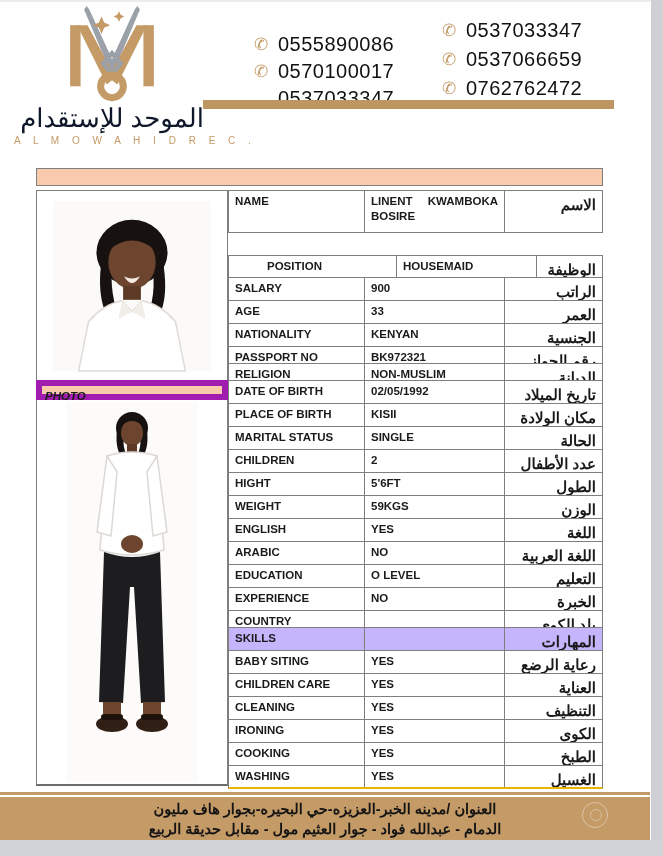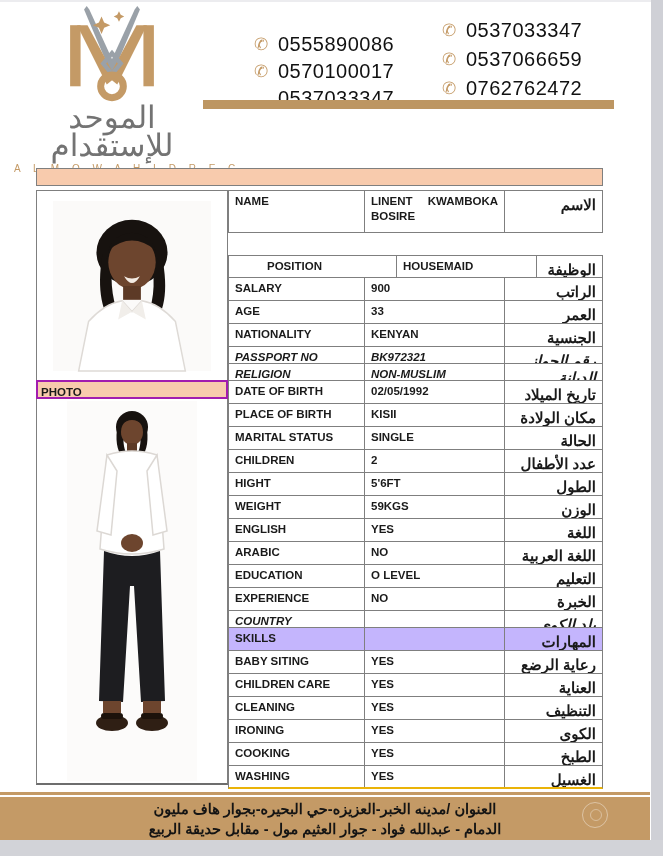--- a/index.html
+++ b/index.html
@@ -9,51 +9,51 @@
     background:#ffffff; position:relative; overflow:hidden;
     color:#1a1a1a;
   }
   .top-edge { position:absolute; left:0; top:0; width:663px; height:2px; background:#ececef; }
   .strip-right { position:absolute; left:651px; top:0; width:12px; height:840px; background:#cfd0d6; }
   .strip-bottom { position:absolute; left:0; top:840px; width:663px; height:16px; background:#d2d3d8; }
 
   
   .logo-block { position:absolute; left:14px; top:6px; width:196px; text-align:center; }
   .logo-svg { display:block; margin:0 auto; }
-  .brand-ar { font-size:31px; color:#737373; direction:rtl; line-height:28px; margin-top:2px; }
+  .brand-ar { font-size:26px; color:#0f172a; direction:rtl; line-height:28px; margin-top:2px; }
   .brand-en { font-size:10px; letter-spacing:5px; color:#c49a66; margin-top:3px; white-space:nowrap; }
 
   .phones { position:absolute; display:flex; flex-direction:column; }
   .phones-left  { left:252px; top:32px; gap:2px; }
   .phones-right { left:440px; top:18px; gap:4px; }
   .phone-row { display:flex; align-items:center; gap:8px; height:25px; }
   .phone-icon { color:#c49a66; font-size:17px; line-height:17px; width:18px; text-align:center; }
   .phone-row.no-icon .phone-icon { visibility:hidden; }
   .phone-num { font-size:20px; letter-spacing:0.5px; color:#111; }
 
   .divider { position:absolute; left:203px; top:100px; width:411px; height:9px; background:#bd9662; }
 
   
   .cv-wrap { position:absolute; left:36px; top:168px; width:567px; }
   .top-bar { width:567px; height:18px; background:#f8cbad; border:1px solid #7f7f7f; margin-bottom:4px; }
   .table-body { display:flex; }
 
   .photo-col { width:192px; }
   .photo-cell { border:1px solid #7f7f7f; background:#fff; display:flex; align-items:center; justify-content:center; overflow:hidden; }
   .photo-cell-1 { height:190px; border-bottom:none; }
-  .photo-label { height:19px; background:#f8cbad; border:2px solid #a21caf; font-size:11.5px; font-weight:bold; padding:4px 3px; }
+  .photo-label { height:19px; background:#f8cbad; border:6px solid #a21caf; font-size:11.5px; font-weight:bold; padding:4px 3px;font-style:italic; }
   .photo-cell-2 { height:386px; border-top:none; border-bottom:2px solid #6d6d6d; }
 
   .rows { width:375px; }
   .trow { display:flex; border:solid #7f7f7f; border-width:0 1px 1px 1px; background:#fff; height:23px; }
   .trow:first-child { border-top:1px solid #7f7f7f; }
   .row-gap { border:none; background:transparent; height:22px; }
   .row-gap + .trow { border-top:1px solid #7f7f7f;padding-left:32px; }
   .row-name { height:43px; }
-  .row-short { height:17px;font-style:italic; }
+  .row-short { height:17px; }
   .row-skills .cell { background:#c4b5fd; }
   .rows .trow:last-child { border-bottom:2px solid #eab308; }
 
   .cell { font-size:11.5px; font-weight:bold; line-height:1.3; padding:3px 6px; overflow:hidden; }
   .cell-label { width:135px; }
   .cell-value { width:140px; border-left:1px solid #7f7f7f; }
   .cell-arabic { flex:1; border-left:1px solid #7f7f7f; direction:rtl; text-align:right; font-size:15px; padding-top:4px; }
   .row-gap .cell { border:none; }
   .row-name .cell-value { text-align:justify; text-align-last:justify; }
 

